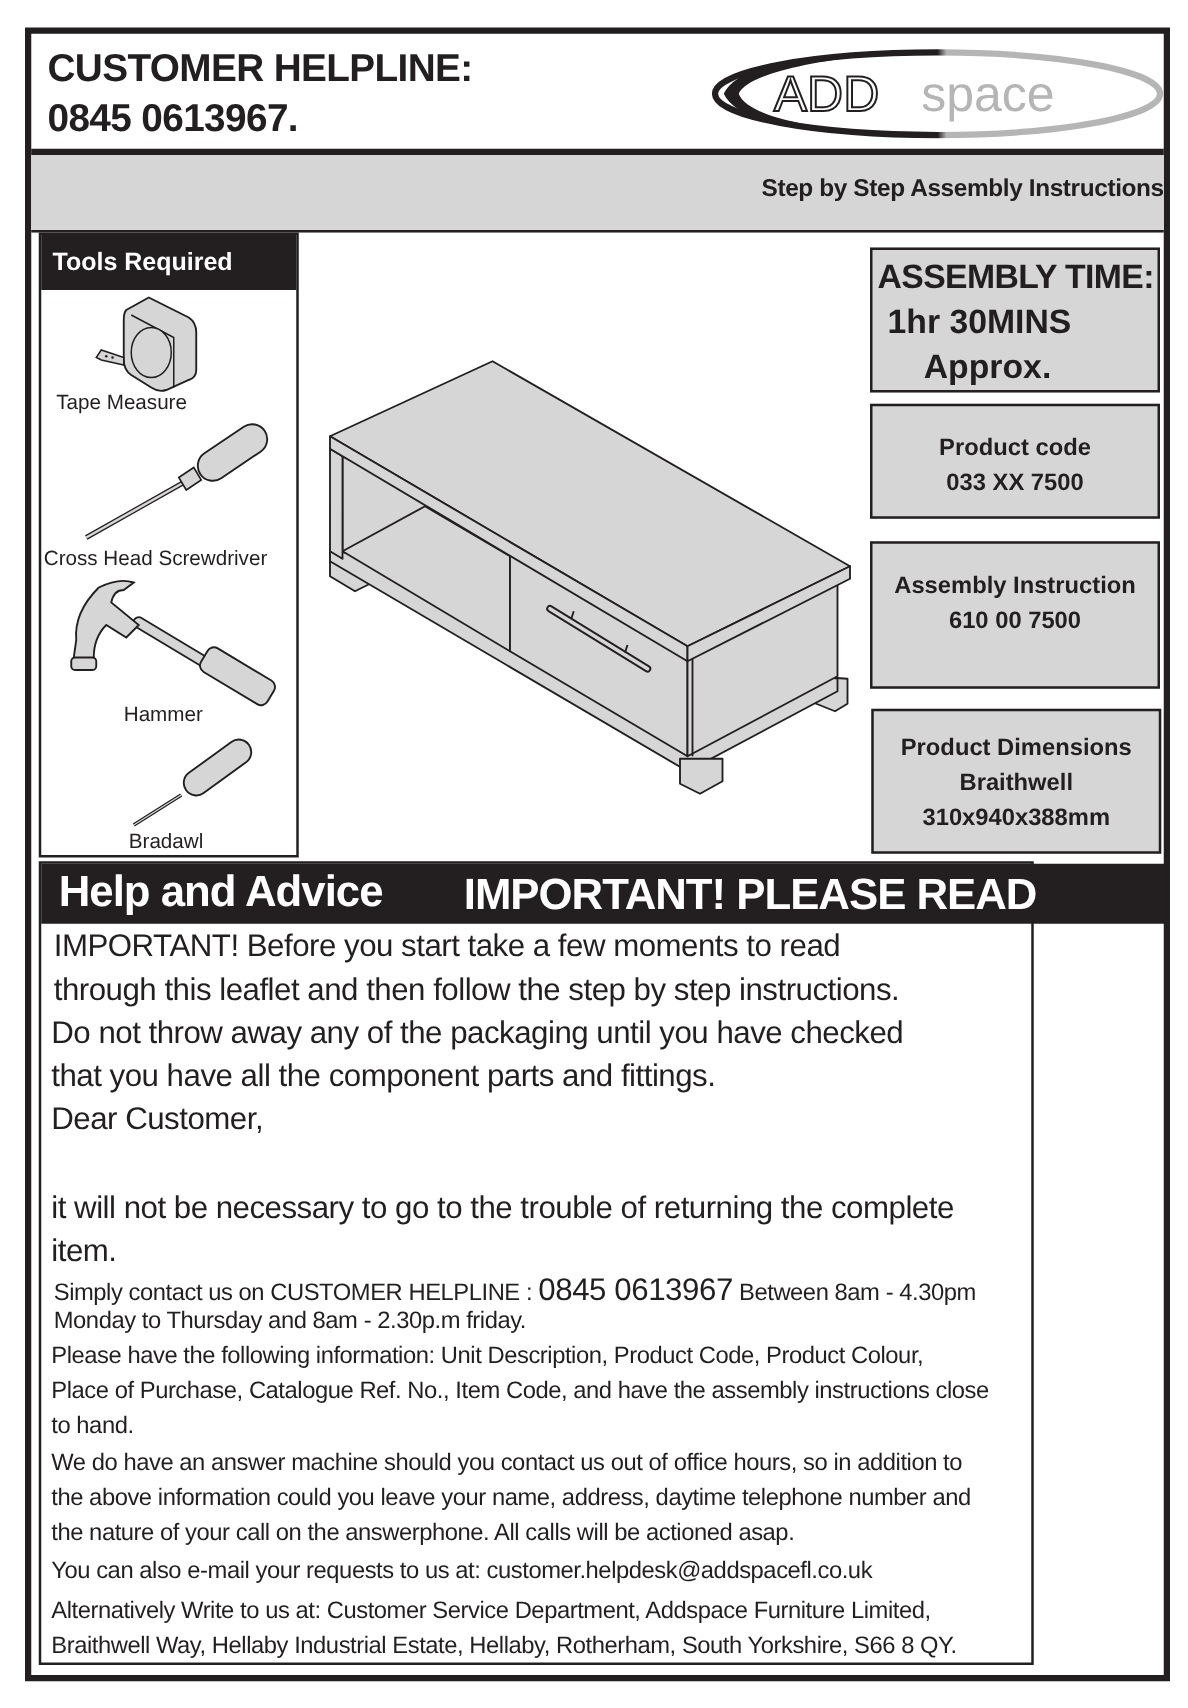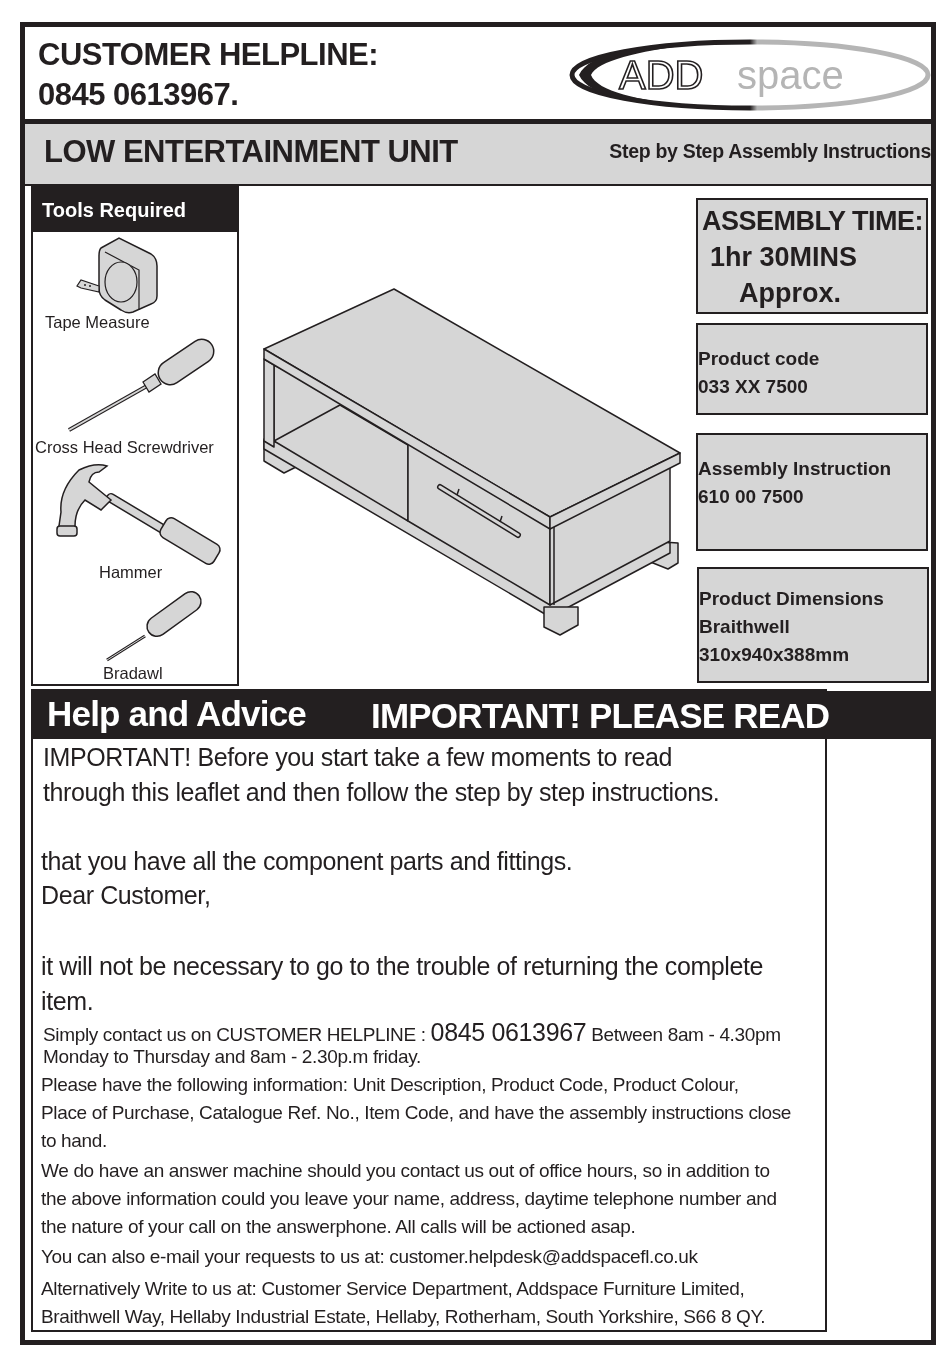--- a/index.html
+++ b/index.html
@@ -30,21 +30,21 @@
                 color: #fff; font-weight: bold; font-size: 20px; line-height: 44px; padding-left: 9px;
                 box-sizing: border-box; }
   .tool-label { position: absolute; font-size: 16.5px; white-space: nowrap; }
   .tool-svg { position: absolute; }
 
   
   .product { position: absolute; left: 235px; top: 250px; width: 430px; height: 360px; }
 
   
   .info { position: absolute; background: #d6d6d6; border: 2px solid #231f20; box-sizing: border-box;
-          text-align: left; font-weight: bold; }
+          text-align: center; font-weight: bold; }
   .info-time { left: 671px; top: 171px; width: 232px; height: 116px; text-align: left; padding-left: 28px; }
   .info-time .l1 { position: absolute; left: 4px; top: 6px; font-size: 27px; letter-spacing: -0.5px; }
   .info-time .l2 { position: absolute; left: 12px; top: 42px; font-size: 27px; }
   .info-time .l3 { position: absolute; left: 41px; top: 78px; font-size: 27px; }
   .info-code { left: 671px; top: 296px; width: 232px; height: 92px; font-size: 19px; line-height: 28px;
                padding-top: 20px; }
   .info-instr { left: 671px; top: 406px; width: 232px; height: 118px; font-size: 19px; line-height: 28px;
                 padding-top: 20px; }
   .info-dim { left: 672px; top: 540px; width: 232px; height: 116px; font-size: 19px; line-height: 28px;
               padding-top: 16px; }
@@ -85,21 +85,20 @@
       <text x="50" y="50" font-family="Liberation Sans, sans-serif" font-size="40" fill="none" stroke="#231f20" stroke-width="1.6">
         <tspan>ADD</tspan>
       </text>
       <text x="168" y="50" font-family="Liberation Sans, sans-serif" font-size="40" fill="#b5b5b5">
         <tspan>space</tspan>
       </text>
     </svg>
   </div>
 
   <div class="titlebar">
-    <div class="title-main">LOW ENTERTAINMENT UNIT</div>
     <div class="title-sub">Step by Step Assembly Instructions</div>
   </div>
 
   <div class="tools">
     <div class="tools-head">Tools Required</div>
 
     <svg class="tool-svg" style="left:38px;top:48px" width="90" height="80" viewBox="0 0 90 80">
       <path d="M30,12 L48,2 L80,18 Q86,22 86,30 L86,60 Q86,66 80,68 L62,76 Q56,78 50,74 L34,64 Q28,60 28,52 L28,20 Q28,14 30,12 Z" fill="#d6d6d6" stroke="#231f20" stroke-width="1.5"></path>
       <path d="M34,16 L68,34 L68,74" fill="none" stroke="#231f20" stroke-width="1.2"></path>
       <ellipse cx="50" cy="46" rx="16" ry="20" fill="#d6d6d6" stroke="#231f20" stroke-width="1.2"></ellipse>
@@ -186,20 +185,21 @@
   </div>
 
   <div class="help">
     <div class="help-head">
       <span class="a">Help and Advice</span>
       <span class="b">IMPORTANT! PLEASE READ</span>
     </div>
 
     <div class="big" style="top:52px;left:10px">IMPORTANT! Before you start take a few moments to read</div>
     <div class="big" style="top:87px;left:10px">through this leaflet and then follow the step by step instructions.</div>
+    <div class="big" style="top:121px">Do not throw away any of the packaging until you have checked</div>
     <div class="big" style="top:156px">that you have all the component parts and fittings.</div>
     <div class="big" style="top:190px">Dear Customer,</div>
     <div class="big" style="top:261px">it will not be necessary to go to the trouble of returning the complete</div>
     <div class="big" style="top:296px">item.</div>
 
     <div class="small" style="top:327px;left:10px">
       <span>Simply contact us on CUSTOMER HELPLINE : </span><span class="ph">0845 0613967</span><span> Between 8am - 4.30pm</span>
     </div>
     <div class="small" style="top:355px;left:10px">Monday to Thursday  and 8am - 2.30p.m friday.</div>
     <div class="small" style="top:383px">Please have the following information: Unit Description, Product Code, Product Colour,</div>

